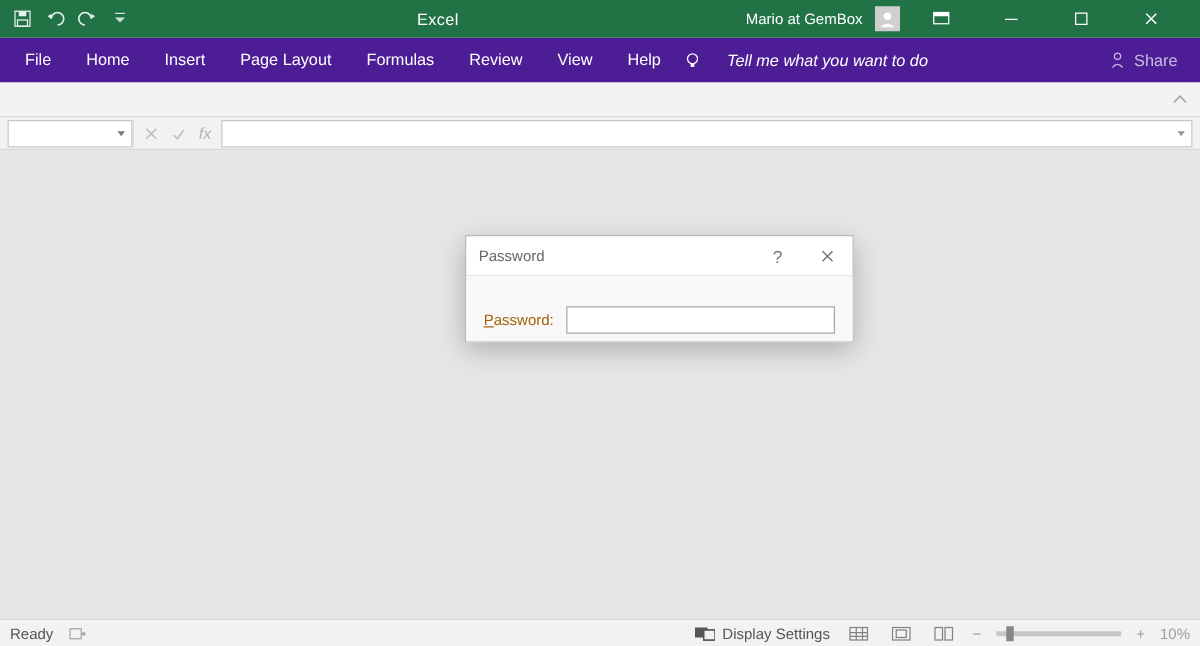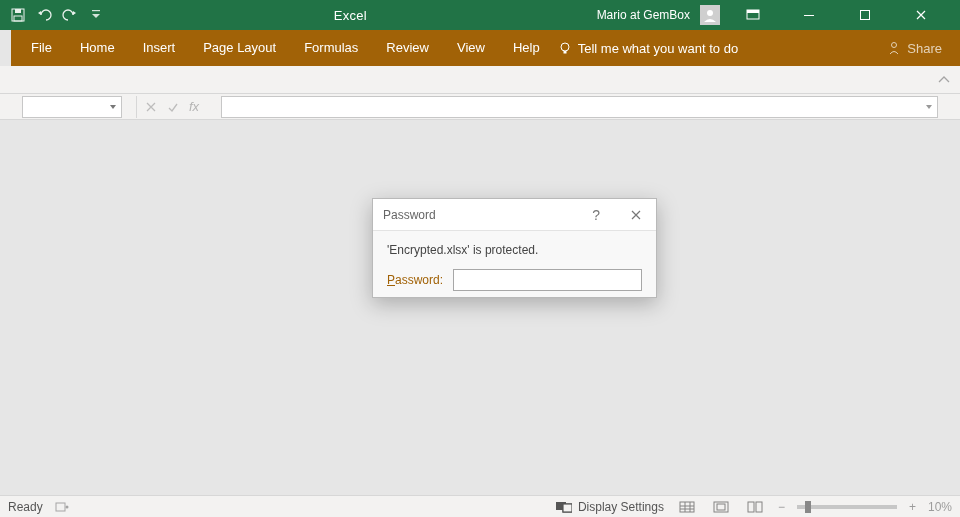--- a/index.html
+++ b/index.html
@@ -8,41 +8,41 @@
     height: 30px; background: #217346; display: flex; align-items: center; color: #fff;
     font-size: 12px; position: relative;
   }
   .qat { display: flex; align-items: center; gap: 10px; padding-left: 10px; }
   .qat .ic { width: 16px; height: 16px; display: flex; align-items: center; justify-content: center; opacity: .9; }
   .title-center { flex: 1; text-align: center; font-size: 13px; color: #fff; letter-spacing: .3px; }
   .title-right { display: flex; align-items: center; gap: 10px; padding-right: 16px; }
   .avatar { width: 20px; height: 20px; background: #cfcfcf; display:flex; align-items:center; justify-content:center; }
   .winbtn { width: 46px; height: 30px; display:flex; align-items:center; justify-content:center; }
   .ribbon-tabs {
-    height: 36px; background: #a16207; display: flex; align-items: center; gap: 0;
-    color: #fff; font-size: 13px; padding: 0 6px; margin-left: 11px;
+    height: 36px; background: #4c1d95; display: flex; align-items: center; gap: 0;
+    color: #fff; font-size: 13px; padding: 0 6px;
   }
   .ribbon-tabs .tab { padding: 0 14px; height: 36px; line-height: 36px; cursor: default; }
-  .ribbon-tabs .search { display:flex; align-items:flex-start; gap:6px; margin-left:4px; }
+  .ribbon-tabs .search { display:flex; align-items:flex-start; gap:21px; margin-left:4px;font-style:italic; }
   .ribbon-tabs .share { margin-left:auto; display:flex; align-items:center; gap:6px; opacity:.7; padding-right:12px;}
   .ribbon-collapse {
     height: 28px; background: #f3f2f1; border-bottom: 1px solid #d7d7d7;
     display:flex; align-items:center; justify-content:flex-end; padding-right:10px;
   }
   .formulabar {
-    height: 26px; background: #f3f2f1; display:flex; align-items:center; gap:14px;
-    padding: 2px 22px; border-bottom: 1px solid #d7d7d7;
+    height: 26px; background: #f3f2f1; display:flex; align-items:center; gap:0;
+    padding: 2px 6px; border-bottom: 1px solid #d7d7d7;
   }
   .namebox { width: 100px; height: 22px; background:#fff; border:1px solid #c7c7c7; display:flex; align-items:center; justify-content:flex-end; padding-right:4px;}
   .fb-btns { display:flex; gap:10px; align-items:center; padding:0 8px; border-left:1px solid #d7d7d7; height:22px;}
   .fb-btn { opacity:.5; font-size:13px; }
   .fxbox { flex:1; height:22px; background:#fff; border:1px solid #c7c7c7; display:flex; align-items:center; justify-content:flex-end; padding-right:4px;}
   .workspace { position:absolute; top: 120px; bottom: 22px; left:0; right:0; background:#e6e6e6; }
   .dialog {
-    position:absolute; left:372px; top:198px; width:285px; background:#fff;
+    position:absolute; left:372px; top:188px; width:311px; background:#fff;
     border:1px solid #b9b9b9; box-shadow: 0 6px 20px rgba(0,0,0,.25);
     font-size:12px; color:#444;
   }
   .dialog .dlg-title {
     height:32px; display:flex; align-items:center; padding: 0 10px; gap:8px;
     color:#666; border-bottom:1px solid #e3e3e3;
   }
   .dlg-title .spacer { flex:1; }
   .dlg-title .dlg-x { font-size:14px; color:#777; padding:0 4px; font-family: Arial, sans-serif;}
   .dlg-body { padding: 12px 14px 6px 14px; background:#f8f8f8;}
@@ -206,21 +206,20 @@
     <span>Password</span>
     <span class="spacer"></span>
     <span class="dlg-x">?</span>
     <span class="dlg-x" style="margin-left:14px;">
       <svg width="12" height="12" viewBox="0 0 12 12">
           <path d="M2 2 L10 10 M10 2 L2 10" stroke="#777" stroke-width="1.2"></path>
         </svg>
     </span>
   </div>
   <div class="dlg-body">
-    <div>'Encrypted.xlsx' is protected.</div>
     <div class="dlg-row">
       <label><u>P</u><span>assword:</span></label>
       <input type="password" value="" style="">
     </div>
   </div>
 </div>
 
 <div class="statusbar">
   <div class="sb-left">
     <span>Ready</span>

